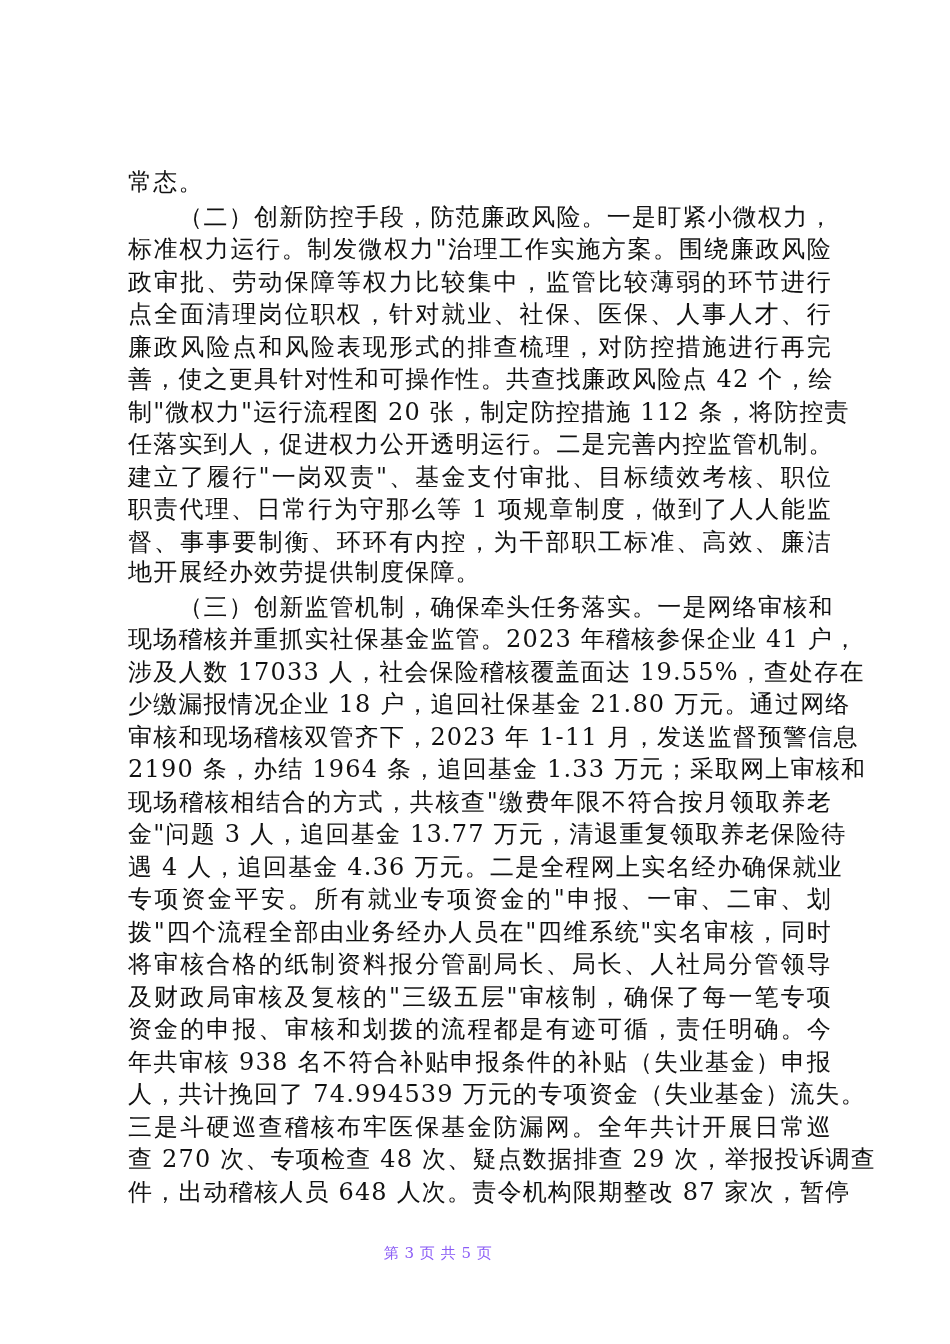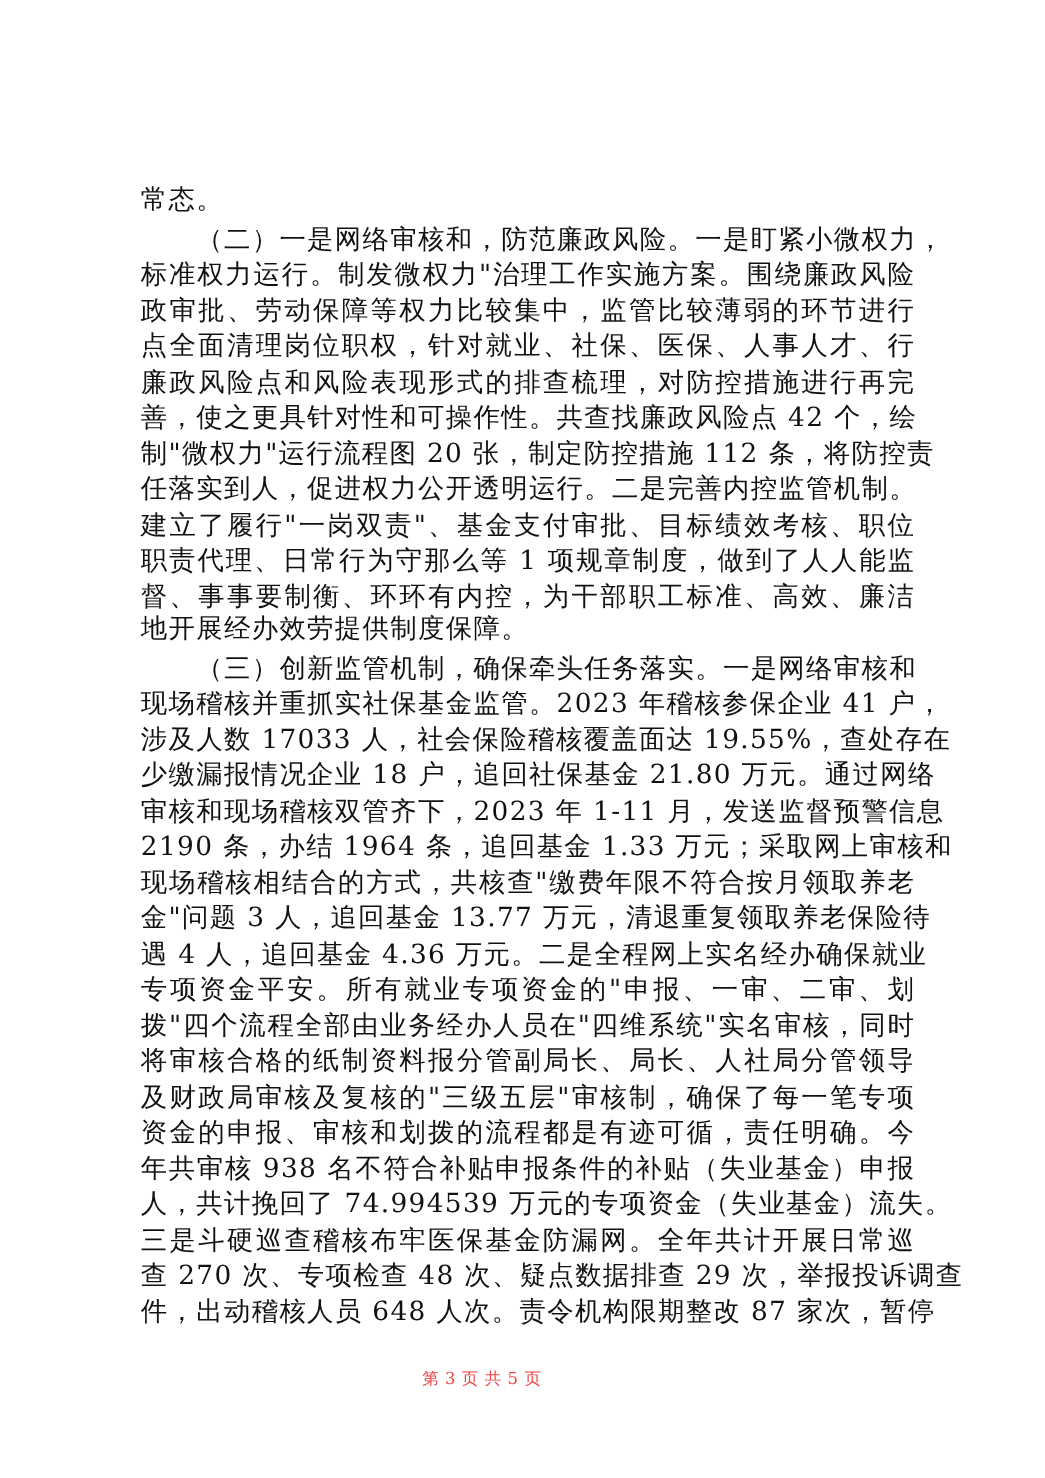--- a/index.html
+++ b/index.html
@@ -4,29 +4,29 @@
 <style>
   html, body { margin:0; padding:0; background:#ffffff; }
   body { width:950px; height:1344px; position:relative; overflow:hidden;
          font-family: "DejaVu Serif", "Liberation Serif", serif; color:#111; }
   .page { position:absolute; left:0; top:0; width:950px; height:1344px; background:#fff; }
   .body-text { position:absolute; left:128px; top:168px; width:704px; }
   .line { height:32.5px; line-height:32.5px; font-size:24px; white-space:nowrap;
           letter-spacing:1.2px; text-align:justify; text-align-last:justify; overflow:visible; }
   .line.last { text-align-last:left;font-family:Liberation Mono, monospace; }
   .footer { position:absolute; left:0; width:876px; top:1244px; text-align:center;
-            font-size:15px; color:#ef4444; letter-spacing:0.5px; }
+            font-size:15px; color:#8b5cf6; letter-spacing:0.5px; }
 </style>
 </head>
 <body>
 
 <div class="page">
   <div class="body-text" id="body-text">
       <div class="line last">常态。</div>
-      <div class="line">　　（二）一是网络审核和，防范廉政风险。一是盯紧小微权力，</div>
+      <div class="line">　　（二）创新防控手段，防范廉政风险。一是盯紧小微权力，</div>
       <div class="line">标准权力运行。制发微权力"治理工作实施方案。围绕廉政风险</div>
       <div class="line">政审批、劳动保障等权力比较集中，监管比较薄弱的环节进行</div>
       <div class="line">点全面清理岗位职权，针对就业、社保、医保、人事人才、行</div>
       <div class="line">廉政风险点和风险表现形式的排查梳理，对防控措施进行再完</div>
       <div class="line">善，使之更具针对性和可操作性。共查找廉政风险点 42 个，绘</div>
       <div class="line">制"微权力"运行流程图 20 张，制定防控措施 112 条，将防控责</div>
       <div class="line">任落实到人，促进权力公开透明运行。二是完善内控监管机制。</div>
       <div class="line">建立了履行"一岗双责"、基金支付审批、目标绩效考核、职位</div>
       <div class="line">职责代理、日常行为守那么等 1 项规章制度，做到了人人能监</div>
       <div class="line">督、事事要制衡、环环有内控，为干部职工标准、高效、廉洁</div>

